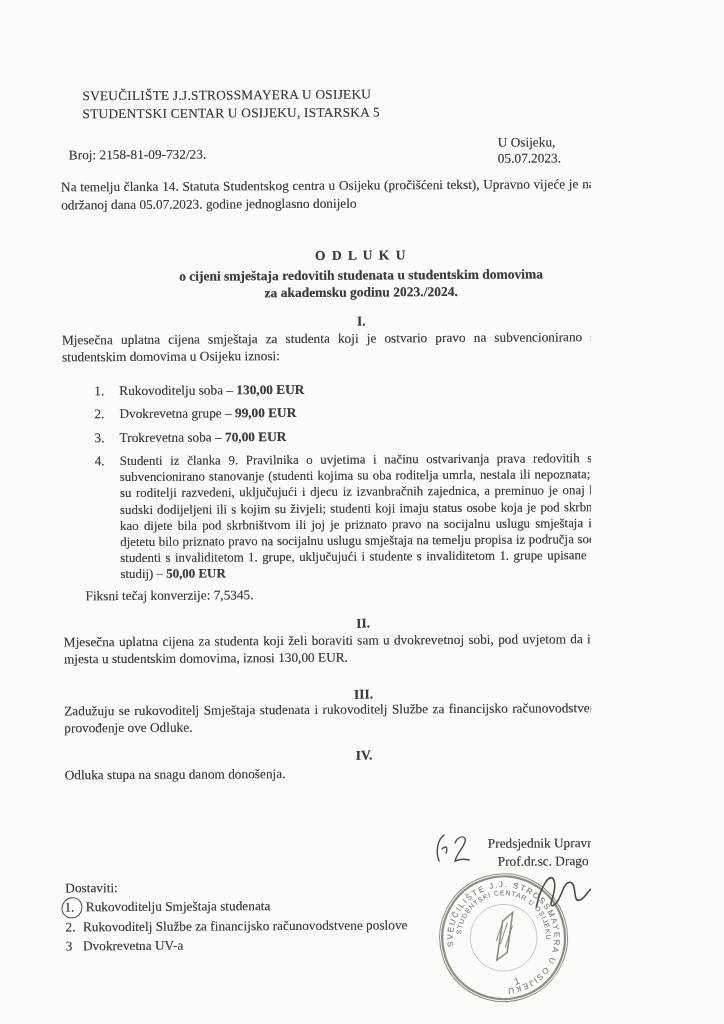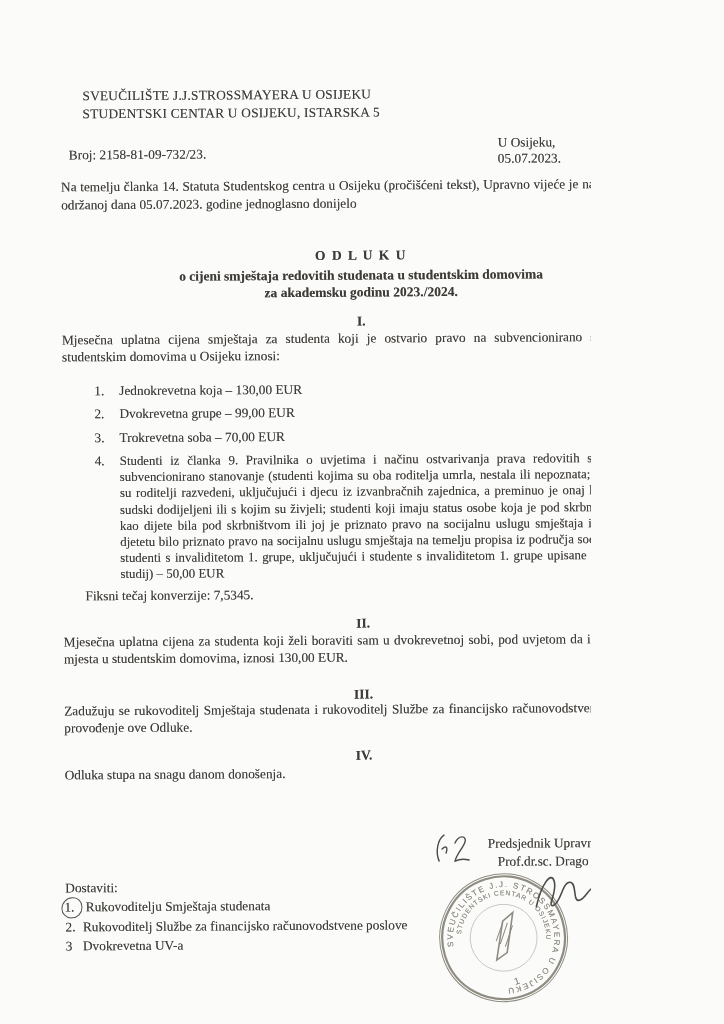--- a/index.html
+++ b/index.html
@@ -31,21 +31,21 @@
   .p1 { top:330px; }
   .p2 { top:632px; }
   .p3 { top:701px; }
   .p4 { top:765px; width:420px; text-align:left; }
 
   .list { position:absolute; left:95px; top:382px; width:561px; font-size:13.3px; }
   .li { display:flex; margin-bottom:6.5px; line-height:16.8px; }
   .li .num { flex:0 0 25px; }
   .li .body { flex:1; }
   .li.li4 .body { text-align:justify; font-size:12.9px; line-height:16.2px; }
-  .price { font-weight:normal; }
+  .price { font-weight:bold; }
 
   .fixed { position:absolute; left:85px; top:587px; font-size:13.3px; margin:0; }
 
   .sign { position:absolute; left:447px; top:836px; width:232px; text-align:center; font-size:13.3px; line-height:17.6px; }
 
   .dostaviti { position:absolute; left:63px; top:878px; font-size:13.3px; line-height:18.2px; }
   .dist-item { white-space:nowrap; }
   .dist-num { display:inline-block; min-width:14px; }
   .circled {
     border:1.1px solid #55534e; border-radius:55% 45% 52% 48%;
@@ -78,21 +78,21 @@
       <div>o cijeni smještaja redovitih studenata u studentskim domovima</div>
       <div>za akademsku godinu 2023./2024.</div>
     </div>
 
     <div class="sec-head h1">I.</div>
     <p class="para p1">Mjesečna uplatna cijena smještaja za studenta koji je ostvario pravo na subvencionirano stanovanje u studentskim domovima u Osijeku iznosi:</p>
 
     <div class="list">
       <div class="li">
         <span class="num">1.</span>
-        <span class="body"><span>Jednokrevetna koja – </span><span class="price">130,00 EUR</span></span>
+        <span class="body"><span>Rukovoditelju soba – </span><span class="price">130,00 EUR</span></span>
       </div>
       <div class="li">
         <span class="num">2.</span>
         <span class="body"><span>Dvokrevetna grupe – </span><span class="price">99,00 EUR</span></span>
       </div>
       <div class="li">
         <span class="num">3.</span>
         <span class="body"><span>Trokrevetna soba – </span><span class="price">70,00 EUR</span></span>
       </div>
       <div class="li li4">

